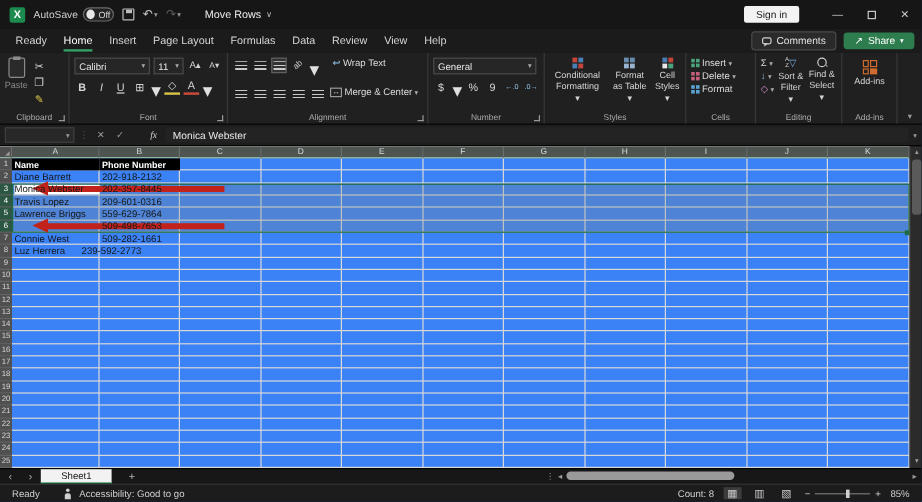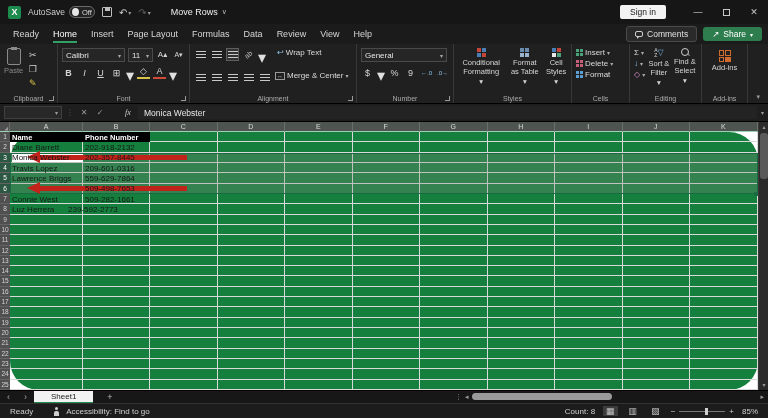--- a/index.html
+++ b/index.html
@@ -98,21 +98,21 @@
   #corner { position:absolute; top:0; left:0; width:10px; height:10px; background:#4e4e4e;
             border-right:1px solid #6b6b6b; border-bottom:1px solid #9fd0b5; }
   #corner span { position:absolute; right:1px; bottom:1px; font-size:5px; color:#9a9a9a; line-height:4px; }
   #colheaders { position:absolute; top:0; left:10px; right:0; height:10px; background:#4e5450; }
   .colh { position:absolute; top:0; height:10px; background:#4e5450; border-right:1px solid #68706b;
           border-bottom:1px solid #9fd0b5; color:#dcdcdc; font-size:7px; text-align:center; line-height:9px; }
   #rowheaders { position:absolute; top:10px; left:0; width:10px; bottom:0; background:#505050; }
   .rowh { position:absolute; left:0; width:10px; background:#505050; border-bottom:1px solid #646464;
           color:#d5d5d5; font-size:6.5px; text-align:center; }
   .rowh.sel { background:#2c5742; color:#fff; }
-  #cells { position:absolute; top:10px; left:10px; right:0; bottom:0; background:#15803d;border-radius:29px; }
+  #cells { position:absolute; top:10px; left:10px; right:0; bottom:0; background:#3b82f6; }
   .vline { position:absolute; top:0; bottom:0; width:1px; background:#d9d9d9; }
   .hline { position:absolute; left:0; right:0; height:1px; background:#d9d9d9; }
   .hdrcell { position:absolute; background:#000; color:#fff; font-weight:bold; font-size:7.5px;
              display:flex; align-items:center; padding-left:2px; z-index:2; }
   .datacell { position:absolute; color:#161616; font-size:8px; display:flex; align-items:center;
               padding-left:2px; z-index:4; white-space:nowrap; overflow:hidden; }
   #selection { position:absolute; left:0; background:rgba(128,136,130,0.28); border:1.5px solid #1a6b42; z-index:1; }
   #active-cell { position:absolute; background:#ffffff; z-index:1; }
   #fill-handle { position:absolute; width:4px; height:4px; background:#1a6b42; z-index:5; }
   .arrow { position:absolute; height:5px; background:#c1231b; z-index:3; }
@@ -584,21 +584,21 @@
     <span class="hs-ic">⋮</span>
     <span class="hs-ic">◂</span>
     <span id="hthumb"></span>
     <span id="htrack"></span>
     <span class="hs-ic">▸</span>
   </div>
 
   <div id="statusbar">
     <span>Ready</span>
     <span class="person"></span>
-    <span>Accessibility: Find to go</span>
+    <span>Accessibility: Good to go</span>
     <div id="status-right">
       <span>Count: 8</span>
       <span class="view-ic active">▦</span>
       <span class="view-ic">▥</span>
       <span class="view-ic">▧</span>
       <div id="zoomslider">
         <span>−</span>
         <span class="ztrack">
             <span class="zknob"></span>
           </span>

